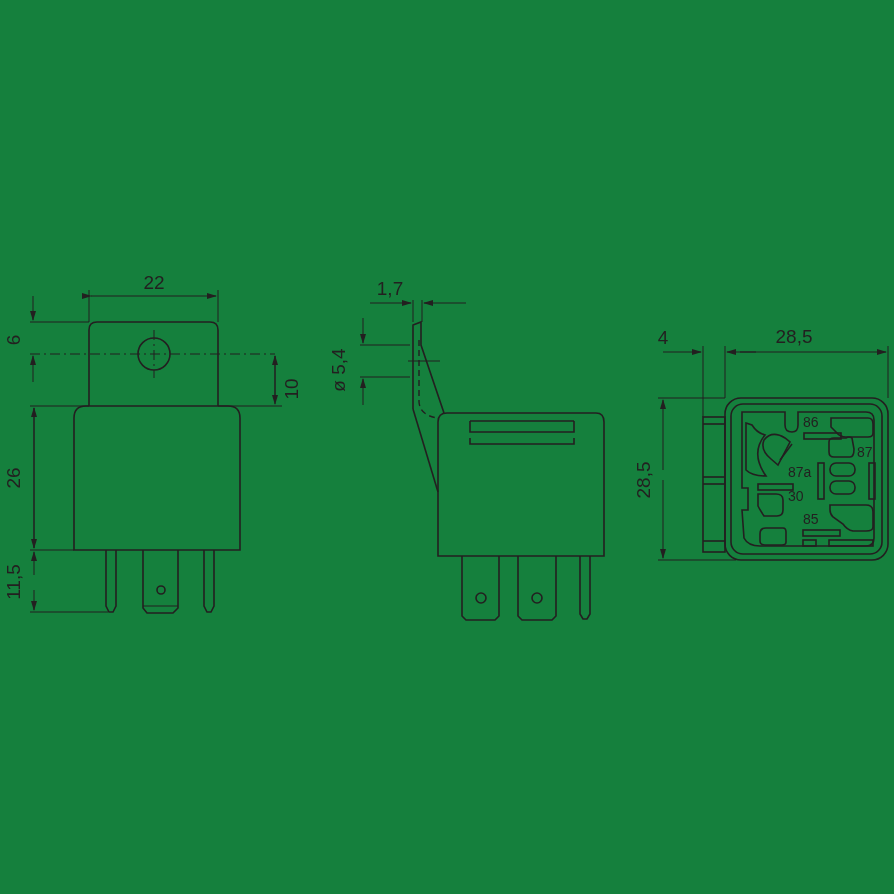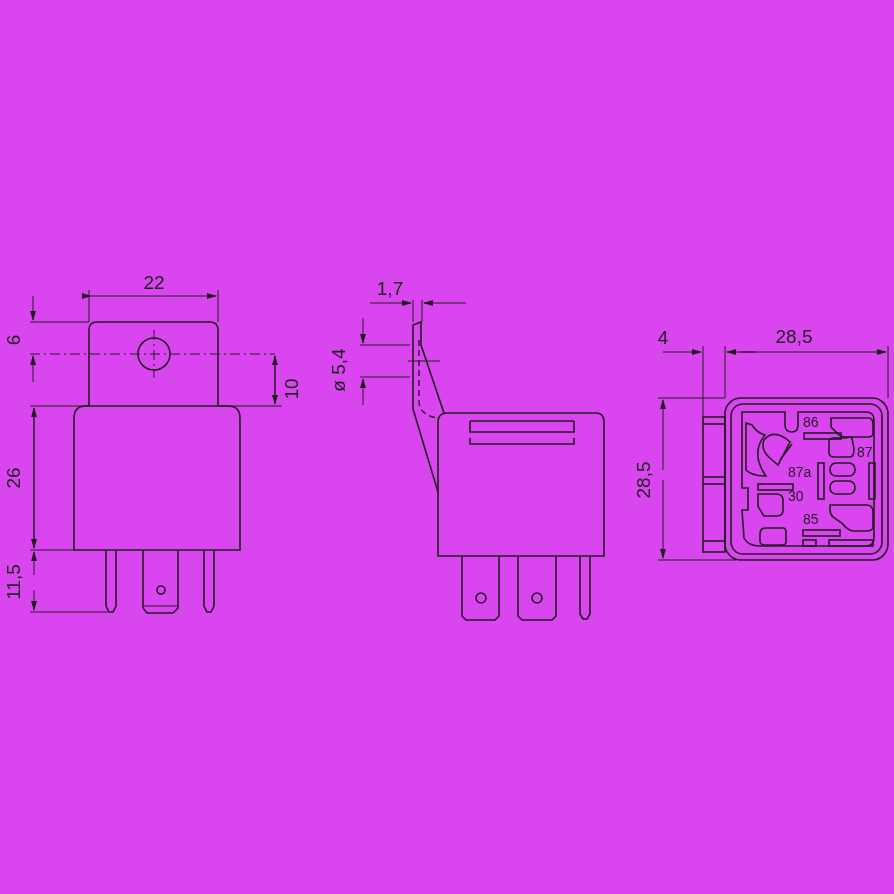--- a/index.html
+++ b/index.html
@@ -1,16 +1,16 @@
 <!DOCTYPE html>
 <html><head>
 <meta charset="utf-8">
 <style>
   html, body { margin: 0; padding: 0; background: #ffffff; }
-  #canvas { position: relative; width: 894px; height: 894px; background: #d946ef; overflow: hidden; }
+  #canvas { position: relative; width: 894px; height: 894px; background: #15803d; overflow: hidden; }
   svg { position: absolute; left: 0; top: 0; }
   .ln { stroke: #231f20; stroke-width: 1.6; fill: none; }
   .thin { stroke: #231f20; stroke-width: 1; fill: none; }
   .dash { stroke: #231f20; stroke-width: 1; fill: none; stroke-dasharray: 10 4 2 4; }
   .dashed { stroke: #231f20; stroke-width: 1.4; fill: none; stroke-dasharray: 6 4; }
   text { font-family: "Liberation Sans", sans-serif; fill: #231f20; }
   .dim { font-size: 19px; }
   .pin { font-size: 14px; }
 </style>
 </head>

